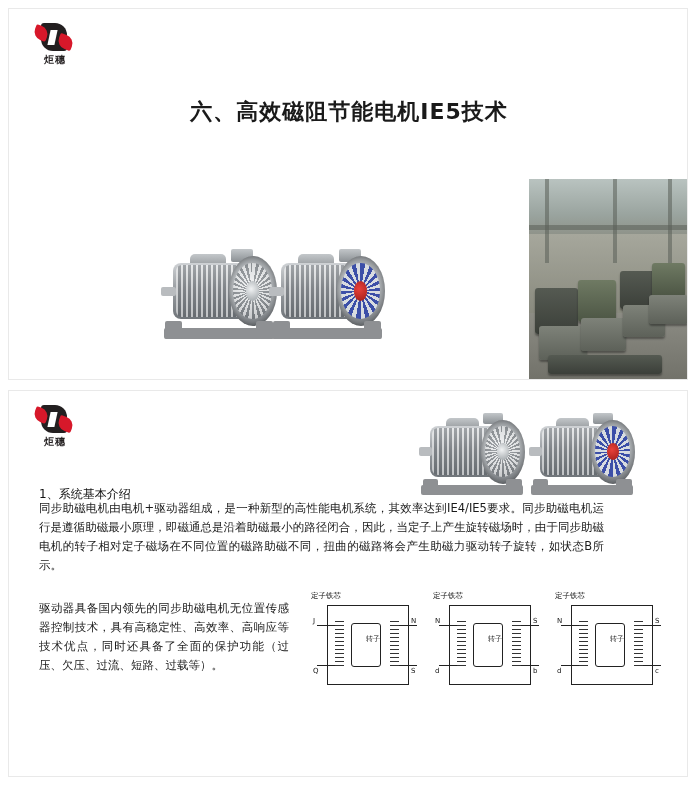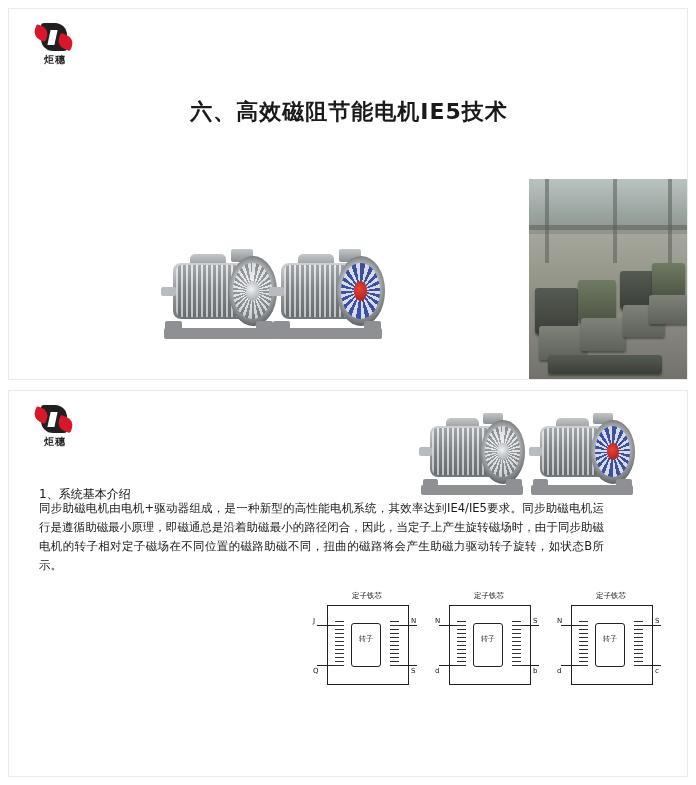--- a/index.html
+++ b/index.html
@@ -278,41 +278,41 @@
   .dcell {
     position: absolute;
     top: 0;
     width: 112px;
     height: 110px;
   }
   .dcell .cap {
     position: absolute;
     left: 0; top: 0;
     width: 112px;
-    text-align: center;
+    text-align: left;
     font-size: 7.5px;
     color: #111;
     font-family: "DejaVu Sans", sans-serif;
   }
   .dcell .frame {
     position: absolute;
     left: 16px; top: 14px;
     width: 80px; height: 78px;
     border: 1px solid #222;
   }
   .dcell .rotor {
     position: absolute;
     left: 40px; top: 32px;
     width: 30px; height: 44px;
     border: 1px solid #222;
     border-radius: 3px;
     background: #fff;
     font-size: 7px;
     line-height: 10px;
-    text-align: center;
+    text-align: right;
     padding-top: 10px;
     box-sizing: border-box;
     font-family: "DejaVu Sans", sans-serif;
   }
   .dcell .coilL, .dcell .coilR {
     position: absolute;
     top: 30px;
     width: 9px; height: 48px;
     background: repeating-linear-gradient(180deg, #333 0 1px, #fff 1px 4px);
   }
@@ -440,20 +440,21 @@
         </div>
       <div class="shaft"></div>
       <div class="base"></div>
       <div class="foot l"></div>
       <div class="foot r"></div>
     </div>
 
     <div class="sec-title">1、系统基本介绍</div>
 
     <div class="para" id="para1">同步助磁电机由电机+驱动器组成，是一种新型的高性能电机系统，其效率达到IE4/IE5要求。同步助磁电机运行是遵循助磁最小原理，即磁通总是沿着助磁最小的路径闭合，因此，当定子上产生旋转磁场时，由于同步助磁电机的转子相对定子磁场在不同位置的磁路助磁不同，扭曲的磁路将会产生助磁力驱动转子旋转，如状态B所示。</div>
+    <div class="para" id="para2">驱动器具备国内领先的同步助磁电机无位置传感器控制技术，具有高稳定性、高效率、高响应等技术优点，同时还具备了全面的保护功能（过压、欠压、过流、短路、过载等）。</div>
 
     <div class="diagram">
 
       <div class="dcell" id="dcell1">
         <div class="cap">定子铁芯</div>
         <div class="frame"></div>
         <div class="coilL"></div>
         <div class="coilR"></div>
         <div class="rotor">转子</div>
         <div class="lead" style="left:6px; top:34px; width:18px; height:1px;"></div>

